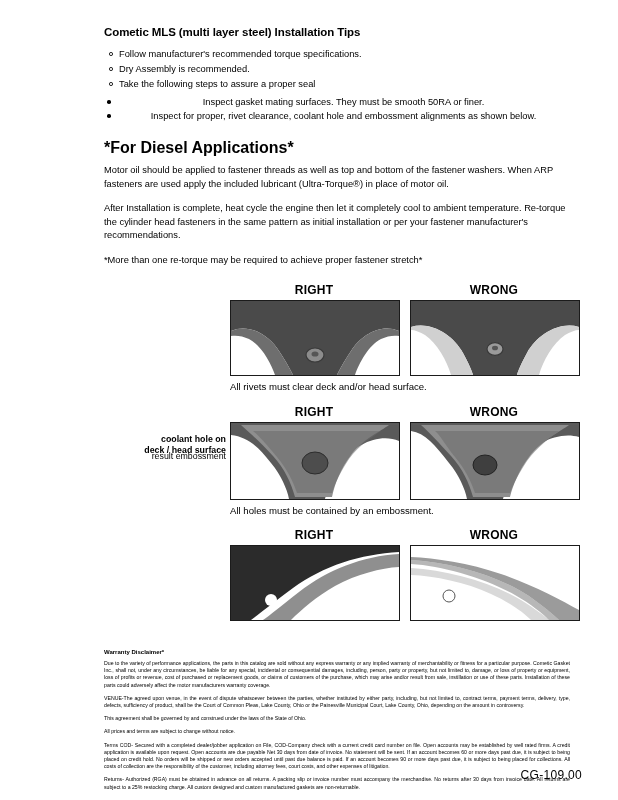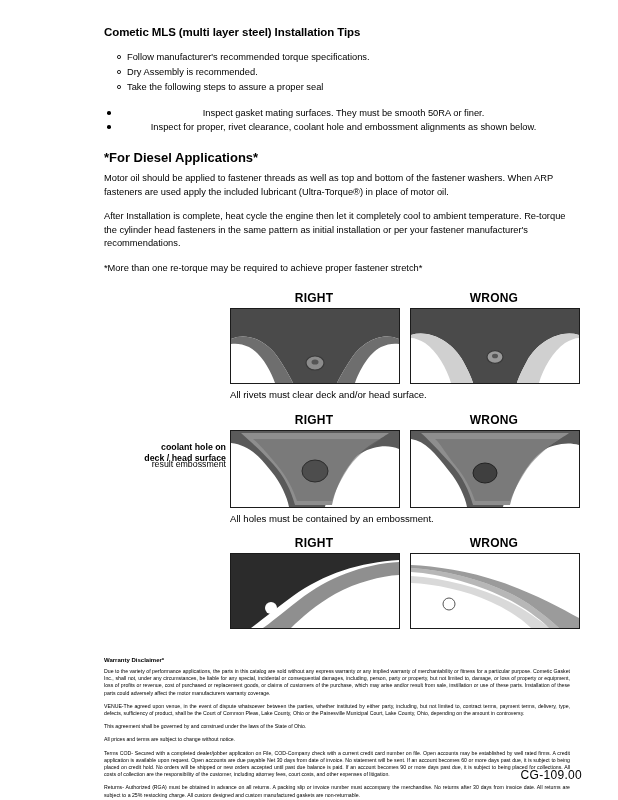--- a/index.html
+++ b/index.html
@@ -23,21 +23,21 @@
   }
 
   
   .title {
     font-size: 11.5px;
     font-weight: bold;
     margin: 0 0 9px 0;
     letter-spacing: -0.1px;
   }
   .bullet-list {
-    margin: 12px;
+    margin: 4px;
     padding: 0;
     list-style: none;
   }
   .bullet-list > li {
     position: relative;
     font-size: 9.3px;
     line-height: 14px;
     padding-left: 11px;
     margin-bottom: 1px;
   }
@@ -69,21 +69,21 @@
     position: absolute;
     left: 3px;
     top: 5px;
     width: 3.5px;
     height: 3.5px;
     background: #000;
     border-radius: 50%;
   }
 
   .subtitle {
-    font-size: 13px;
+    font-size: 16px;
     font-weight: bold;
     margin: 16px 0 7px 0;
   }
   .para {
     font-size: 9.3px;
     line-height: 13.5px;
     margin: 0 0 11px 0;
     max-width: 470px;
   }
   .para.last {

